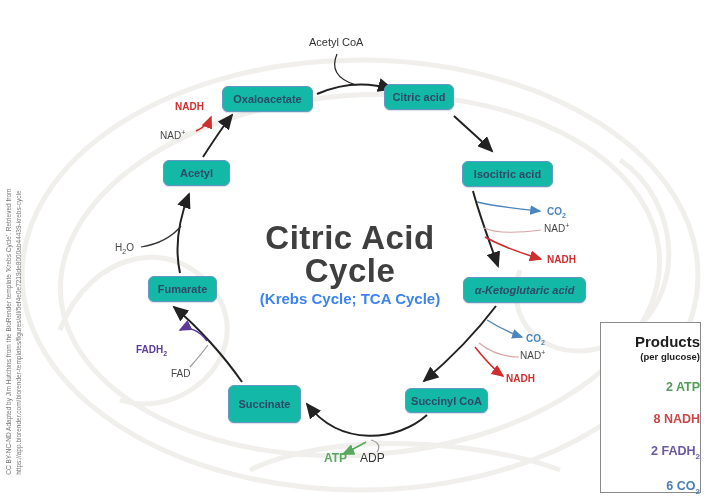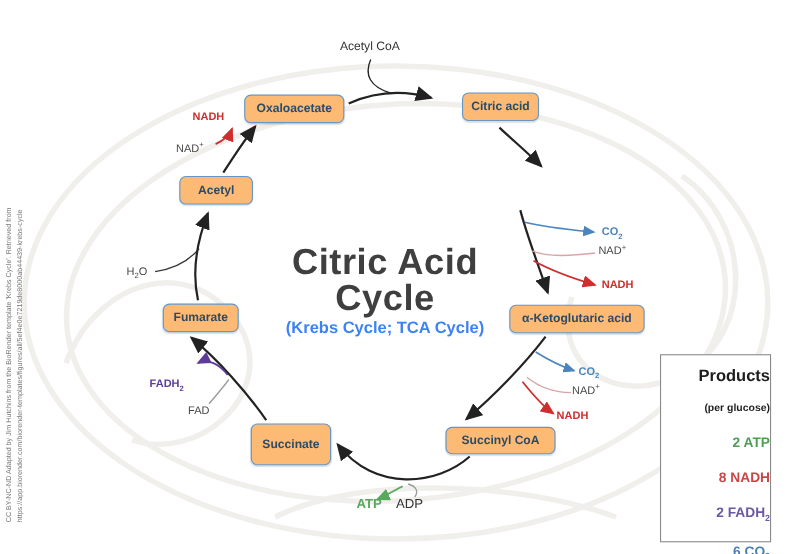--- a/index.html
+++ b/index.html
@@ -3,29 +3,29 @@
 <meta charset="utf-8">
 <style>
   html,body{margin:0;padding:0;background:#fff;}
   #canvas{
     position:relative;width:720px;height:504px;background:#ffffff;overflow:hidden;
     font-family:"Liberation Sans","DejaVu Sans",sans-serif;
   }
   #arrow-layer{position:absolute;left:0;top:0;width:720px;height:504px;}
   .node{
     position:absolute;display:flex;align-items:center;justify-content:center;
-    background:#fdba74;border:1.5px solid #6596c4;border-radius:6px;
+    background:#14b8a6;border:1.5px solid #6596c4;border-radius:6px;
     color:#2d4b66;font-size:11px;font-weight:bold;box-sizing:border-box;
     box-shadow:0 1px 1px rgba(100,130,160,.25);white-space:nowrap;
   }
   .n-oxaloacetate{left:222px;top:86px;width:91px;height:26px;}
-  .n-citric{left:420px;top:84px;width:70px;height:26px;}
+  .n-citric{left:384px;top:84px;width:70px;height:26px;}
   .n-isocitric{left:462px;top:161px;width:91px;height:26px;}
-  .n-akg{left:463px;top:277px;width:123px;height:26px;}
-  .n-succinyl{left:405px;top:388px;width:100px;height:25px;}
+  .n-akg{left:463px;top:277px;width:123px;height:26px;font-style:italic;}
+  .n-succinyl{left:405px;top:388px;width:83px;height:25px;}
   .n-succinate{left:228px;top:385px;width:73px;height:38px;}
   .n-fumarate{left:148px;top:276px;width:69px;height:26px;}
   .n-malate{left:163px;top:160px;width:67px;height:26px;}
 
   .lbl{position:absolute;font-size:10px;color:#3d3d3d;white-space:nowrap;font-weight:bold;}
   .lbl sub,.lbl sup{font-size:7px;}
   .red{color:#cf2e2e;}
   .blue{color:#4a86bd;}
   .gray{color:#474747;}
   .green{color:#58a85e;}
@@ -48,21 +48,21 @@
 
   .title-wrap{position:absolute;left:225px;top:221px;width:250px;text-align:center;}
   .title-main{font-size:33px;font-weight:bold;color:#3f3f3f;letter-spacing:.5px;line-height:1;}
   .title-sub{font-size:15px;font-weight:bold;color:#3b82f6;margin-top:3px;text-align:center;}
 
   .products{
     position:absolute;left:600px;top:322px;width:101px;height:171px;
     background:#fff;border:1.5px solid #8a8a8a;box-sizing:border-box;text-align:right;
   }
   .products .p-title{font-size:15px;font-weight:bold;color:#1d1d1d;margin-top:10px;}
-  .products .p-sub{font-size:9.5px;font-weight:bold;color:#1d1d1d;margin-top:16px;}
+  .products .p-sub{font-size:9.5px;font-weight:bold;color:#1d1d1d;margin-top:1px;}
   .products .p-item{font-size:12.5px;font-weight:bold;margin-top:18px;}
   .products .p-item sub{font-size:8px;}
   .p-atp{color:#4f9e55;}
   .p-nadh{color:#c94747;}
   .p-fadh2{color:#6a59a3;}
   .p-co2{color:#4a7fb5;}
 
   .attribution{
     position:absolute;left:-211px;top:240px;width:450px;
     transform:rotate(-90deg);
@@ -126,20 +126,21 @@
 
     <path d="M141,247 C160,244 172,237 181,226" fill="none" stroke="#333" stroke-width="1.2"></path>
     <path d="M180,273 C175,250 178,222 189,194" fill="none" stroke="#222" stroke-width="2" marker-end="url(#ah-black)"></path>
 
     <path d="M203,157 C212,143 221,129 232,115" fill="none" stroke="#222" stroke-width="2" marker-end="url(#ah-black)"></path>
     <path d="M196,131 C205,127 209,122 211,117" fill="none" stroke="#cf2e2e" stroke-width="1.6" marker-end="url(#ah-red)"></path>
   </svg>
 
   <div class="node n-oxaloacetate">Oxaloacetate</div>
   <div class="node n-citric">Citric acid</div>
+  <div class="node n-isocitric">Isocitric acid</div>
   <div class="node n-akg">α-Ketoglutaric acid</div>
   <div class="node n-succinyl">Succinyl CoA</div>
   <div class="node n-succinate">Succinate</div>
   <div class="node n-fumarate">Fumarate</div>
   <div class="node n-malate">Acetyl</div>
 
   <div class="lbl l-acetyl">Acetyl CoA</div>
 
   <div class="lbl red l-nadh1">NADH</div>
   <div class="lbl gray l-nad1"><span>NAD</span><sup>+</sup></div>

